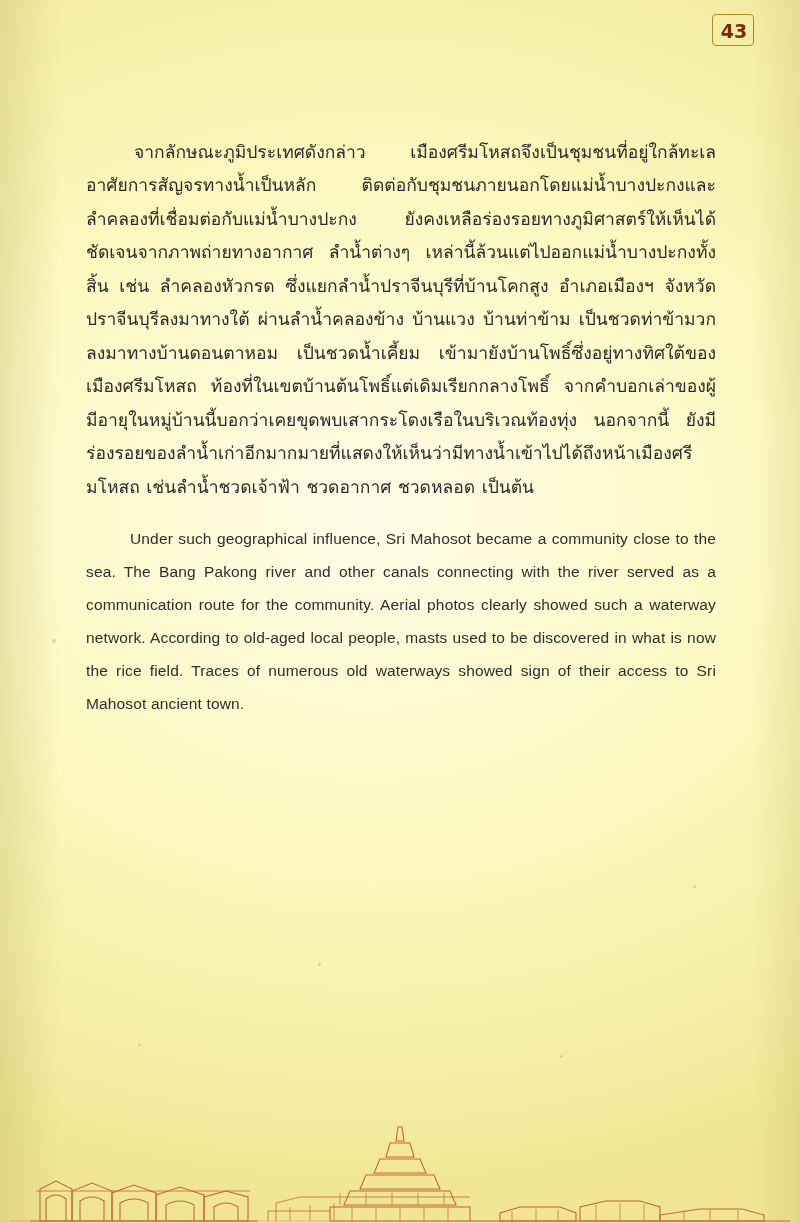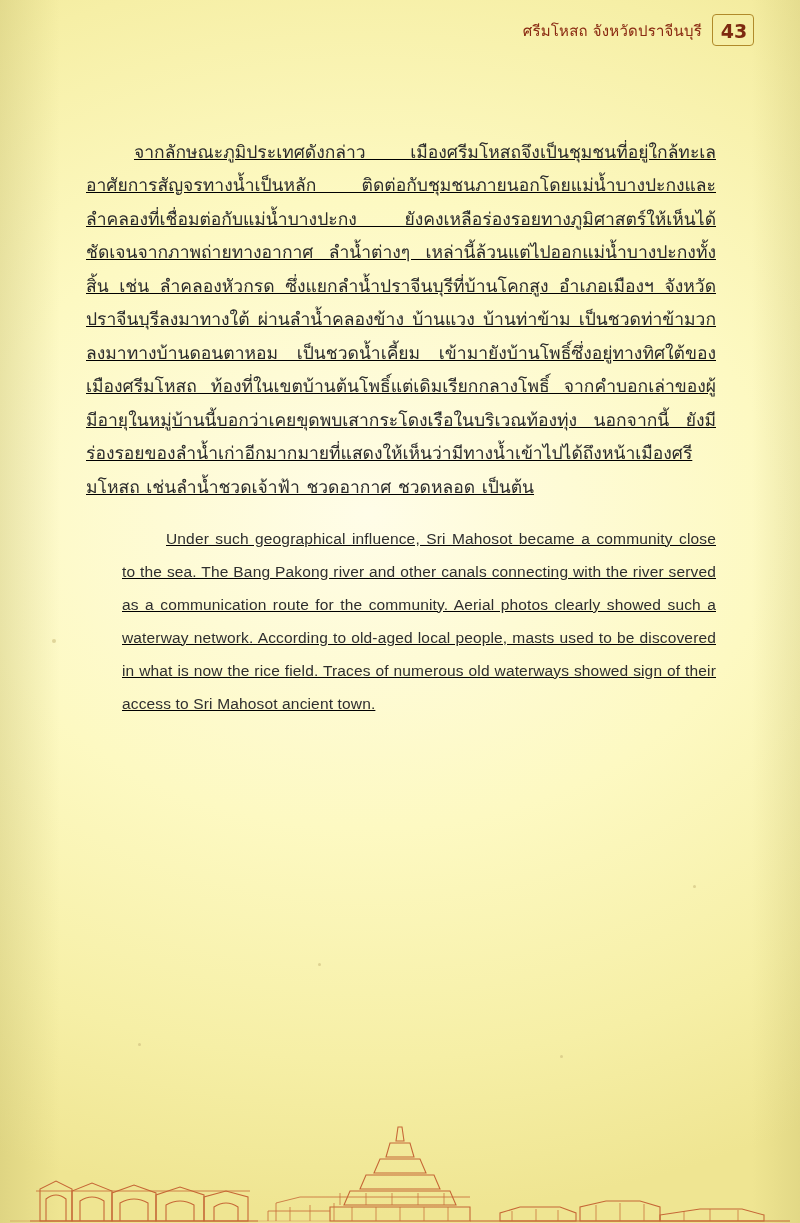--- a/index.html
+++ b/index.html
@@ -79,21 +79,20 @@
     font-weight: bold;
     color: #7d2a10;
   }
 
   
   .content {
     position: absolute;
     top: 118px;
     left: 86px;
     width: 630px;
-    text-decoration: underline;
   }
   .thai-block {
     font-family: "DejaVu Sans", sans-serif;
     font-size: 17.5px;
     line-height: 33.5px;
     color: #2b2b2b;
     text-align: justify;
     text-justify: inter-word;
     text-indent: 48px;
     word-spacing: 1px;
@@ -101,21 +100,20 @@
   .eng-block {
     margin-top: 14px;
     font-family: "Liberation Sans", sans-serif;
     font-size: 15.5px;
     line-height: 33px;
     color: #2e2e2e;
     text-align: justify;
     text-justify: inter-word;
     text-indent: 44px;
     letter-spacing: 0.15px;
-    margin-left: 36px;
   }
 
   
   .frieze {
     position: absolute;
     left: 0;
     bottom: 0;
     width: 800px;
     height: 120px;
     pointer-events: none;
@@ -127,21 +125,20 @@
     border-radius: 50%;
     opacity: 0.55;
   }
 </style>
 </head>
 <body>
 
 <div class="page">
 
   <div class="header">
-    <div class="header-title">ศรีมโหสถ จังหวัดปราจีนบุรี</div>
     <div class="page-number-badge">
       <div class="ring"></div>
       <div class="page-number">43</div>
     </div>
   </div>
 
   <div class="content">
     <p class="thai-block">จากลักษณะภูมิประเทศดังกล่าว  เมืองศรีมโหสถจึงเป็นชุมชนที่อยู่ใกล้ทะเล อาศัยการสัญจรทางน้ำเป็นหลัก   ติดต่อกับชุมชนภายนอกโดยแม่น้ำบางปะกงและลำคลองที่เชื่อมต่อกับแม่น้ำบางปะกง  ยังคงเหลือร่องรอยทางภูมิศาสตร์ให้เห็นได้ชัดเจนจากภาพถ่ายทางอากาศ   ลำน้ำต่างๆ เหล่านี้ล้วนแต่ไปออกแม่น้ำบางปะกงทั้งสิ้น เช่น ลำคลองหัวกรด ซึ่งแยกลำน้ำปราจีนบุรีที่บ้านโคกสูง อำเภอเมืองฯ จังหวัดปราจีนบุรีลงมาทางใต้ ผ่านลำน้ำคลองข้าง บ้านแวง บ้านท่าข้าม เป็นชวดท่าข้ามวกลงมาทางบ้านดอนตาหอม  เป็นชวดน้ำเคี้ยม  เข้ามายังบ้านโพธิ์ซึ่งอยู่ทางทิศใต้ของเมืองศรีมโหสถ ท้องที่ในเขตบ้านต้นโพธิ์แต่เดิมเรียกกลางโพธิ์   จากคำบอกเล่าของผู้มีอายุในหมู่บ้านนี้บอกว่าเคยขุดพบเสากระโดงเรือในบริเวณท้องทุ่ง นอกจากนี้ ยังมีร่องรอยของลำน้ำเก่าอีกมากมายที่แสดงให้เห็นว่ามีทางน้ำเข้าไปได้ถึงหน้าเมืองศรีมโหสถ เช่นลำน้ำชวดเจ้าฟ้า ชวดอากาศ ชวดหลอด เป็นต้น</p>
     <p class="eng-block">Under such geographical influence, Sri Mahosot became a community close to the sea. The Bang Pakong river and other canals connecting with the river served as a communication route for the community. Aerial photos clearly showed such a waterway network. According to old-aged local people, masts used to be discovered in what is now the rice field. Traces of numerous old waterways showed sign of their access to Sri Mahosot ancient town.</p>
   </div>

